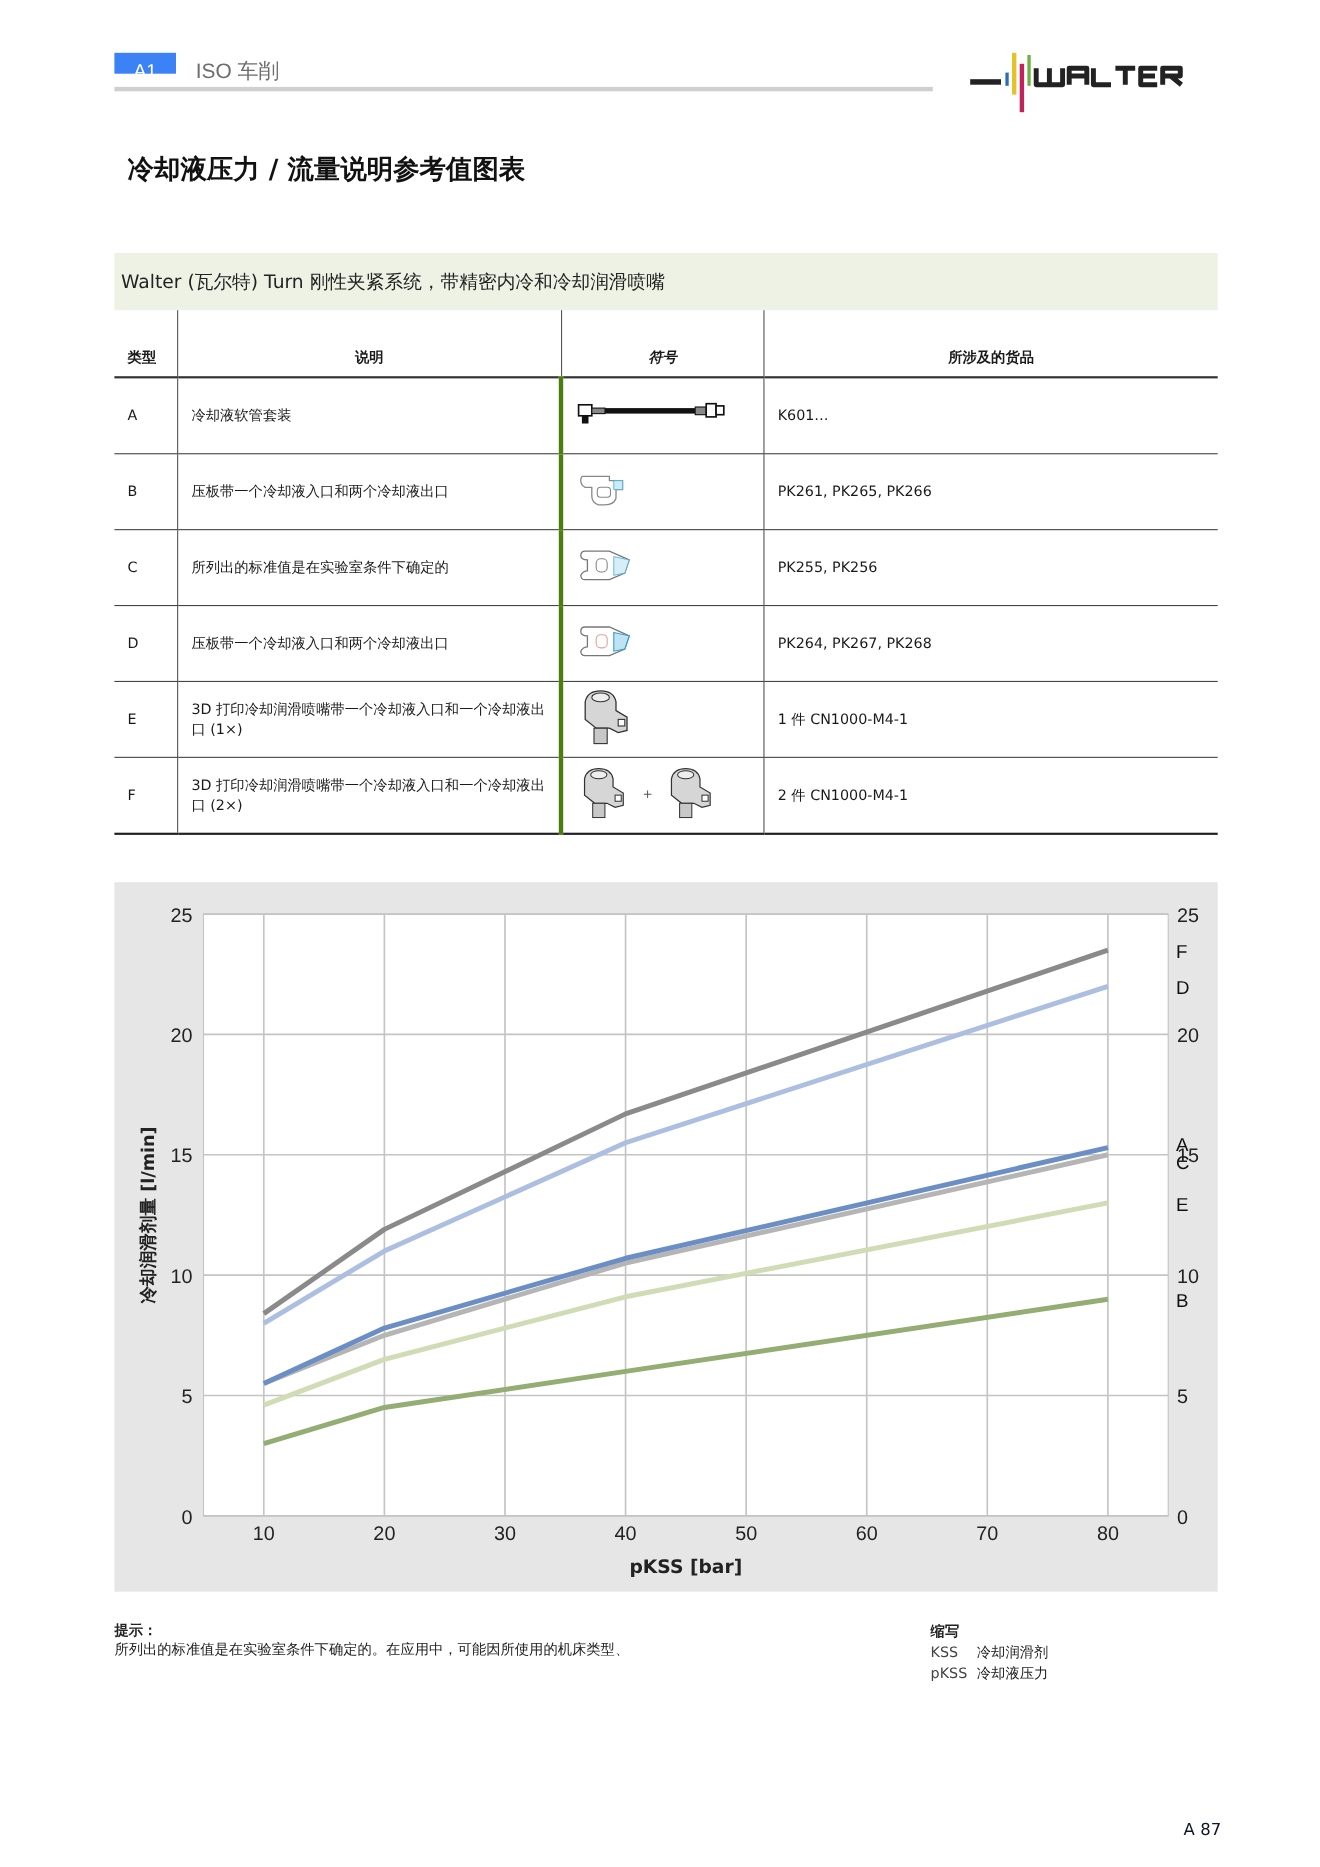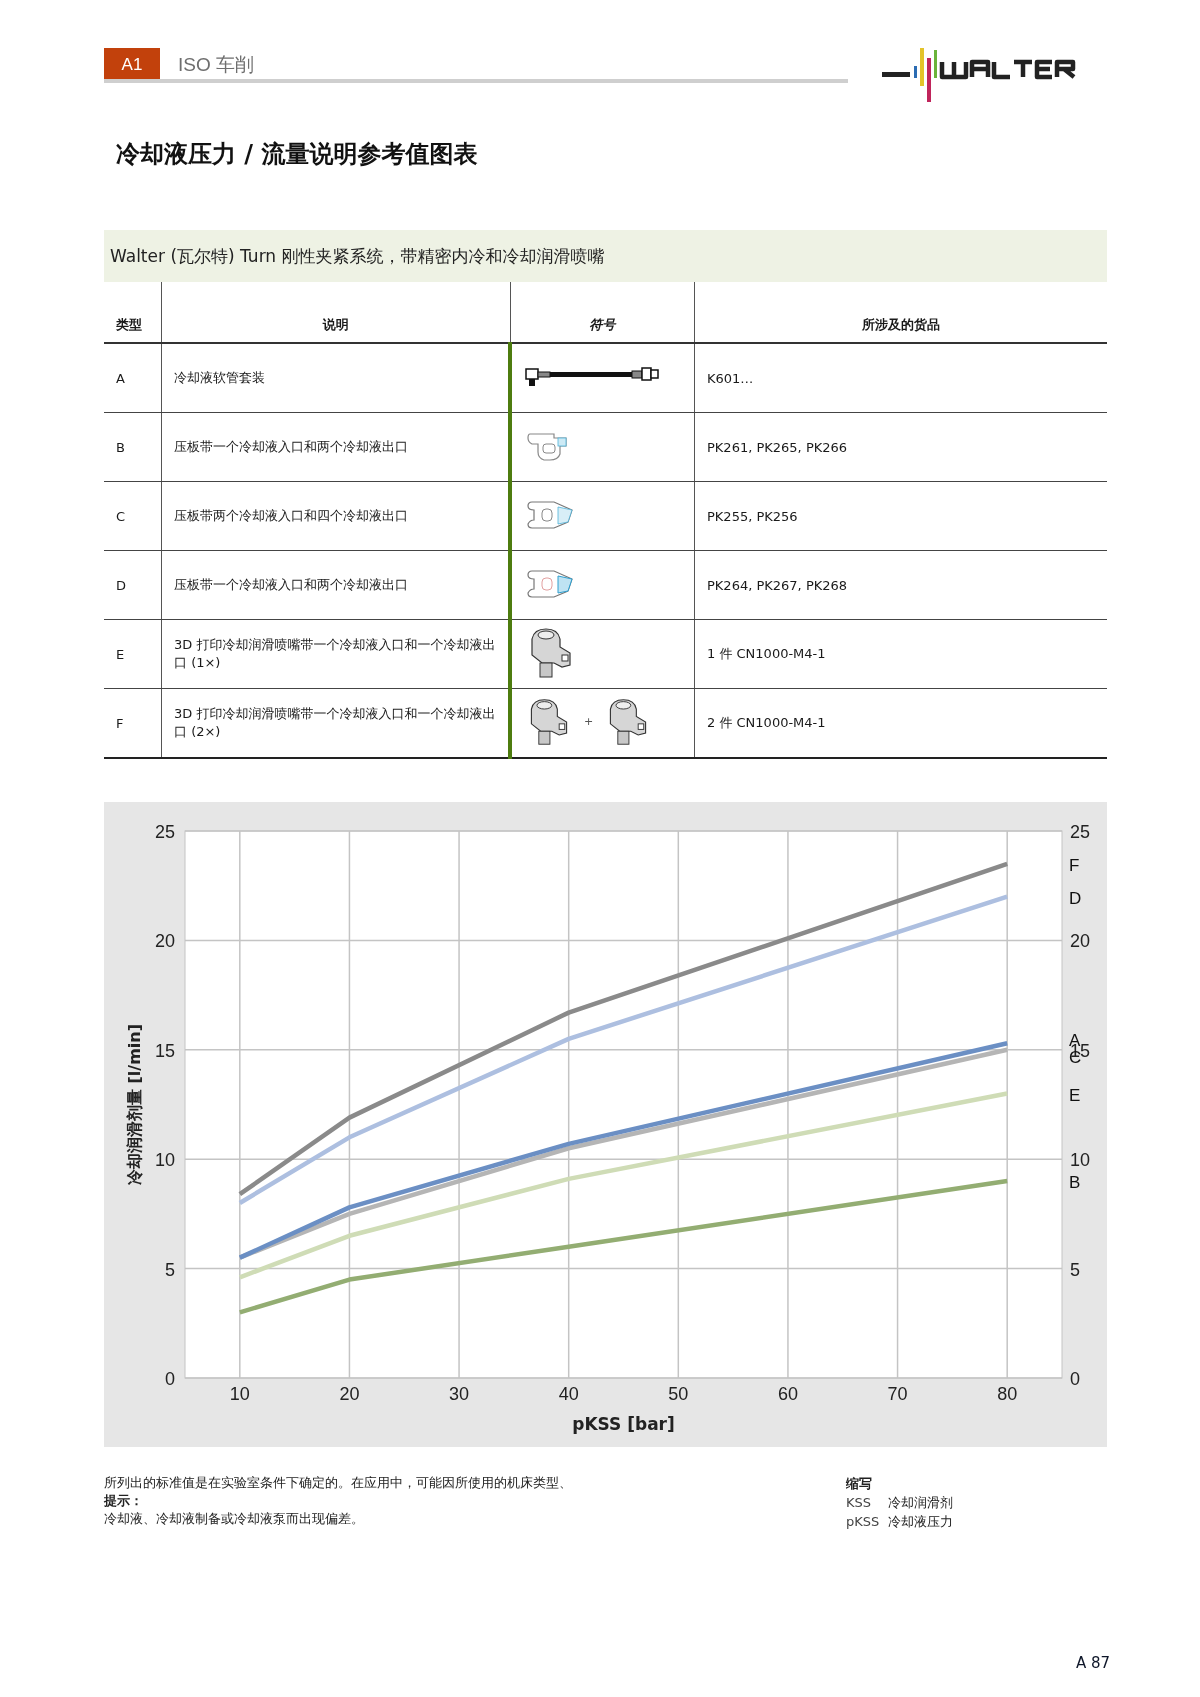--- a/index.html
+++ b/index.html
@@ -1,18 +1,18 @@
 <!DOCTYPE html>
 <html><head>
 <meta charset="utf-8">
 <style>
   html,body{margin:0;padding:0;background:#fff;}
   body{width:1200px;height:1697px;position:relative;overflow:hidden;font-family:"DejaVu Sans","Liberation Sans",sans-serif;color:#1a1a1a;}
   .abs{position:absolute;}
-  .hdr-tab{left:104px;top:48px;width:56px;height:34px;background:#c2410c;color:#fff;font-size:17px;line-height:34px;text-align:center;font-family:"Liberation Sans",sans-serif;}
+  .hdr-tab{left:104px;top:48px;width:56px;height:19px;background:#3b82f6;color:#fff;font-size:17px;line-height:34px;text-align:center;font-family:"Liberation Sans",sans-serif;}
   .hdr-title{left:178px;top:52px;font-size:19px;color:#6e6e6e;font-family:"Liberation Sans",sans-serif;}
   .hdr-line{left:104px;top:79px;width:744px;height:4px;background:#cfcfcf;}
   .logo{left:880px;top:44px;width:230px;height:60px;}
   .page-title{left:116px;top:138px;font-size:24px;font-weight:bold;color:#111;}
   .section-band{left:104px;top:230px;width:1003px;height:52px;background:#eef2e4;}
   .section-title{left:110px;top:245px;font-size:17px;font-weight:normal;color:#222;}
   table.parts{position:absolute;left:104px;top:282px;width:1003px;border-collapse:collapse;font-size:13px;}
   table.parts th{font-weight:bold;text-align:center;height:52px;vertical-align:bottom;padding:0 12px 8px 12px;border-bottom:2px solid #333;font-size:13px;}
   table.parts td{height:68px;border-bottom:1.5px solid #444;padding:0 12px;vertical-align:middle;}
   table.parts tr:last-child td{border-bottom:2px solid #222;}
@@ -89,21 +89,21 @@
         <svg width="60" height="32" viewBox="0 0 60 32">
           <path d="M6 4 L30 4 L30 8 L42 8 L42 16 L36 16 L36 24 Q34 30 26 30 L20 30 Q14 28 14 22 L14 14 L8 14 Q4 12 4 8 Q4 4 6 4 Z" fill="#fff" stroke="#888" stroke-width="1.2"></path>
           <rect x="19" y="14" width="12" height="9" rx="3" fill="none" stroke="#888"></rect>
           <rect x="34" y="8" width="8" height="8" fill="#cdeaf5" stroke="#4fb3d9" stroke-width="0.8"></rect>
         </svg>
       </td>
       <td>PK261, PK265, PK266</td>
     </tr>
     <tr>
       <td class="c1">C</td>
-      <td class="c2">压板带两个冷却液入口和四个冷却液出口</td>
+      <td class="c2">所列出的标准值是在实验室条件下确定的</td>
       <td class="c3">
         <svg width="60" height="34" viewBox="0 0 60 34">
           <path d="M8 4 L30 4 L48 12 L44 24 L30 30 L8 30 Q4 30 4 26 Q6 22 10 22 L10 12 Q4 12 4 8 Q4 4 8 4 Z" fill="#fff" stroke="#777" stroke-width="1.2"></path>
           <rect x="18" y="11" width="10" height="12" rx="4" fill="none" stroke="#888"></rect>
           <path d="M34 9 L48 12 L44 24 L34 26 Z" fill="#d8eef7" stroke="#4fb3d9" stroke-width="0.8"></path>
         </svg>
       </td>
       <td>PK255, PK256</td>
     </tr>
     <tr>
@@ -203,23 +203,22 @@
     <text x="965" y="101.63999999999999" font-size="17" fill="#111" font-family="Liberation Sans, sans-serif">D</text>
     <text x="965" y="244.236" font-size="17" fill="#111" font-family="Liberation Sans, sans-serif">A</text>
     <text x="965" y="260.8" font-size="17" fill="#111" font-family="Liberation Sans, sans-serif">C</text>
     <text x="965" y="298.56" font-size="17" fill="#111" font-family="Liberation Sans, sans-serif">E</text>
     <text x="965" y="386.08000000000004" font-size="17" fill="#111" font-family="Liberation Sans, sans-serif">B</text>
     <text x="0" y="0" font-size="16" font-weight="bold" fill="#222" text-anchor="middle" transform="translate(36,302.5) rotate(-90)">冷却润滑剂量 [l/min]</text>
     <text x="519.5" y="628" font-size="17" font-weight="bold" fill="#222" text-anchor="middle">pKSS [bar]</text>
   </svg>
 
 <div class="abs notes">
+  <div><b>提示：</b></div>
   <div>所列出的标准值是在实验室条件下确定的。在应用中，可能因所使用的机床类型、</div>
-  <div><b>提示：</b></div>
-  <div>冷却液、冷却液制备或冷却液泵而出现偏差。</div>
 </div>
 
 <div class="abs abbr">
   <div><b>缩写</b></div>
   <div><span class="k">KSS</span><span>冷却润滑剂</span></div>
   <div><span class="k">pKSS</span><span>冷却液压力</span></div>
 </div>
 
 <div class="abs pagenum">A 87</div>
 

